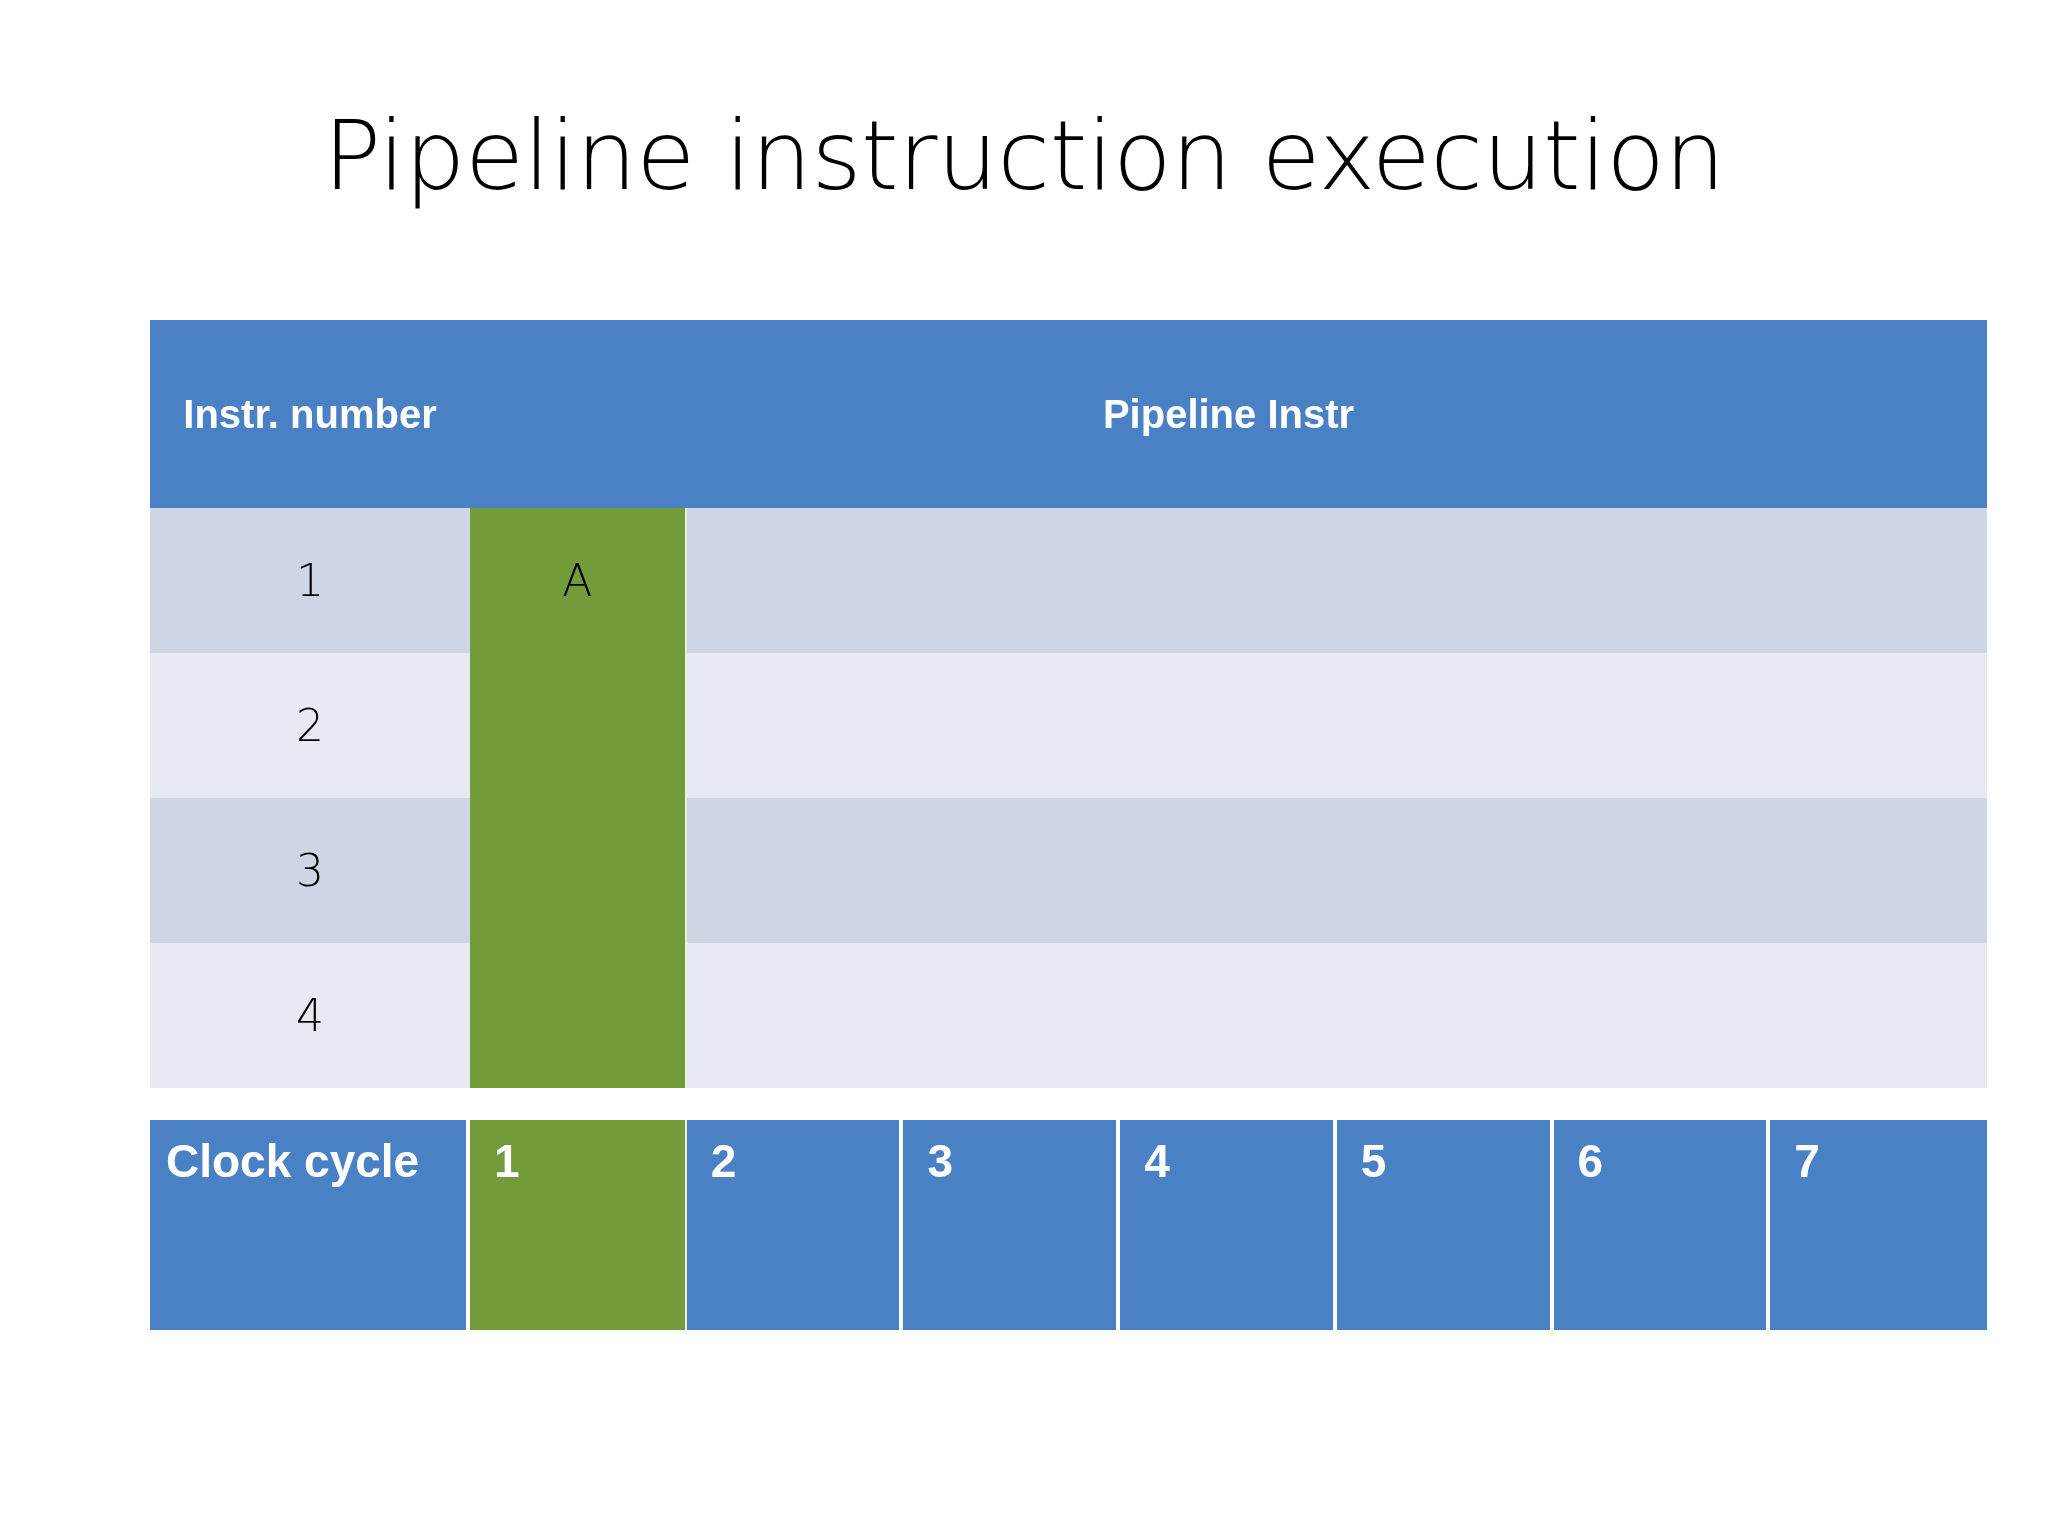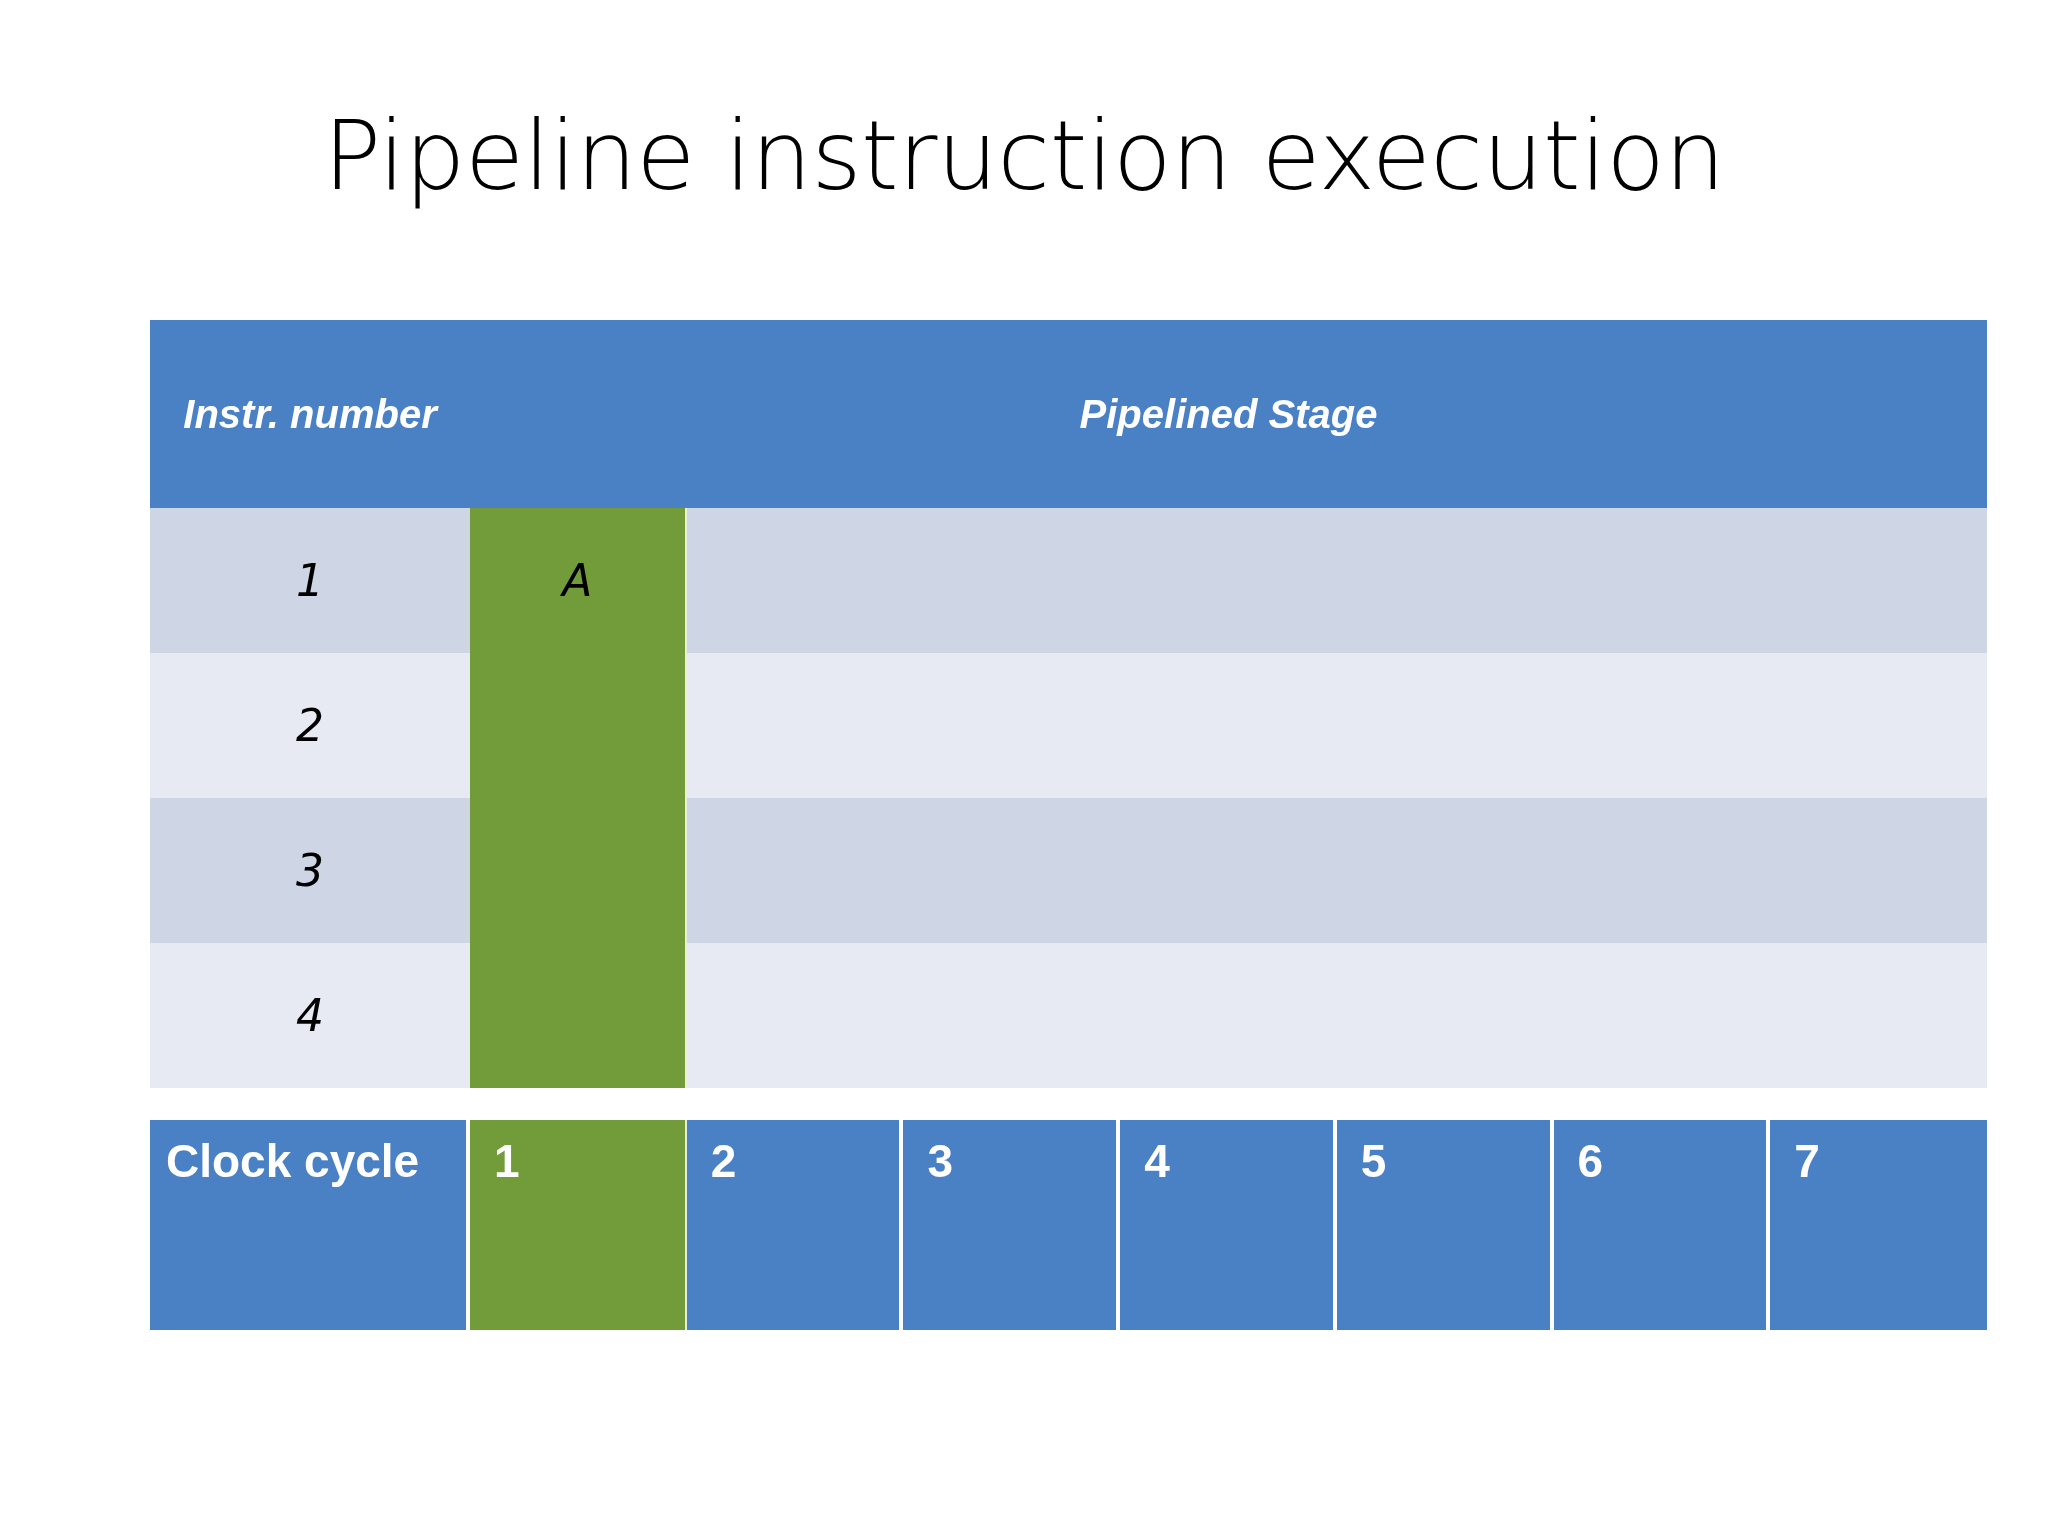--- a/index.html
+++ b/index.html
@@ -33,21 +33,20 @@
 
   
   .pipeline-table {
     position: absolute;
     left: 150px;
     top: 320px;
     width: 1837px;
     border-collapse: separate;
     border-spacing: 0;
     table-layout: fixed;
-    font-style: italic;
   }
 
   .pipeline-table col.col-instr { width: 320px; }
   .pipeline-table col.col-stage { width: 216.7px; }
 
   .pipeline-table th,
   .pipeline-table td {
     padding: 0;
     margin: 0;
     border: none;
@@ -148,21 +147,21 @@
       <col class="col-stage">
       <col class="col-stage">
       <col class="col-stage">
     <col class="col-stage">
       <col class="col-stage">
       <col class="col-stage">
   </colgroup>
   <thead>
     <tr>
       <th class="hdr-cell hdr-instr">Instr. number</th>
-      <th class="hdr-cell hdr-stage" colspan="7">Pipelined Stage</th>
+      <th class="hdr-cell hdr-stage" colspan="7">Pipeline Instr</th>
     </tr>
   </thead>
   <tbody>
 
     <tr class="row-odd">
       <td class="body-cell instr-cell">1</td>
       <td class="body-cell active-stage">A</td>
       <td class="body-cell"></td>
       <td class="body-cell"></td>
       <td class="body-cell"></td>

